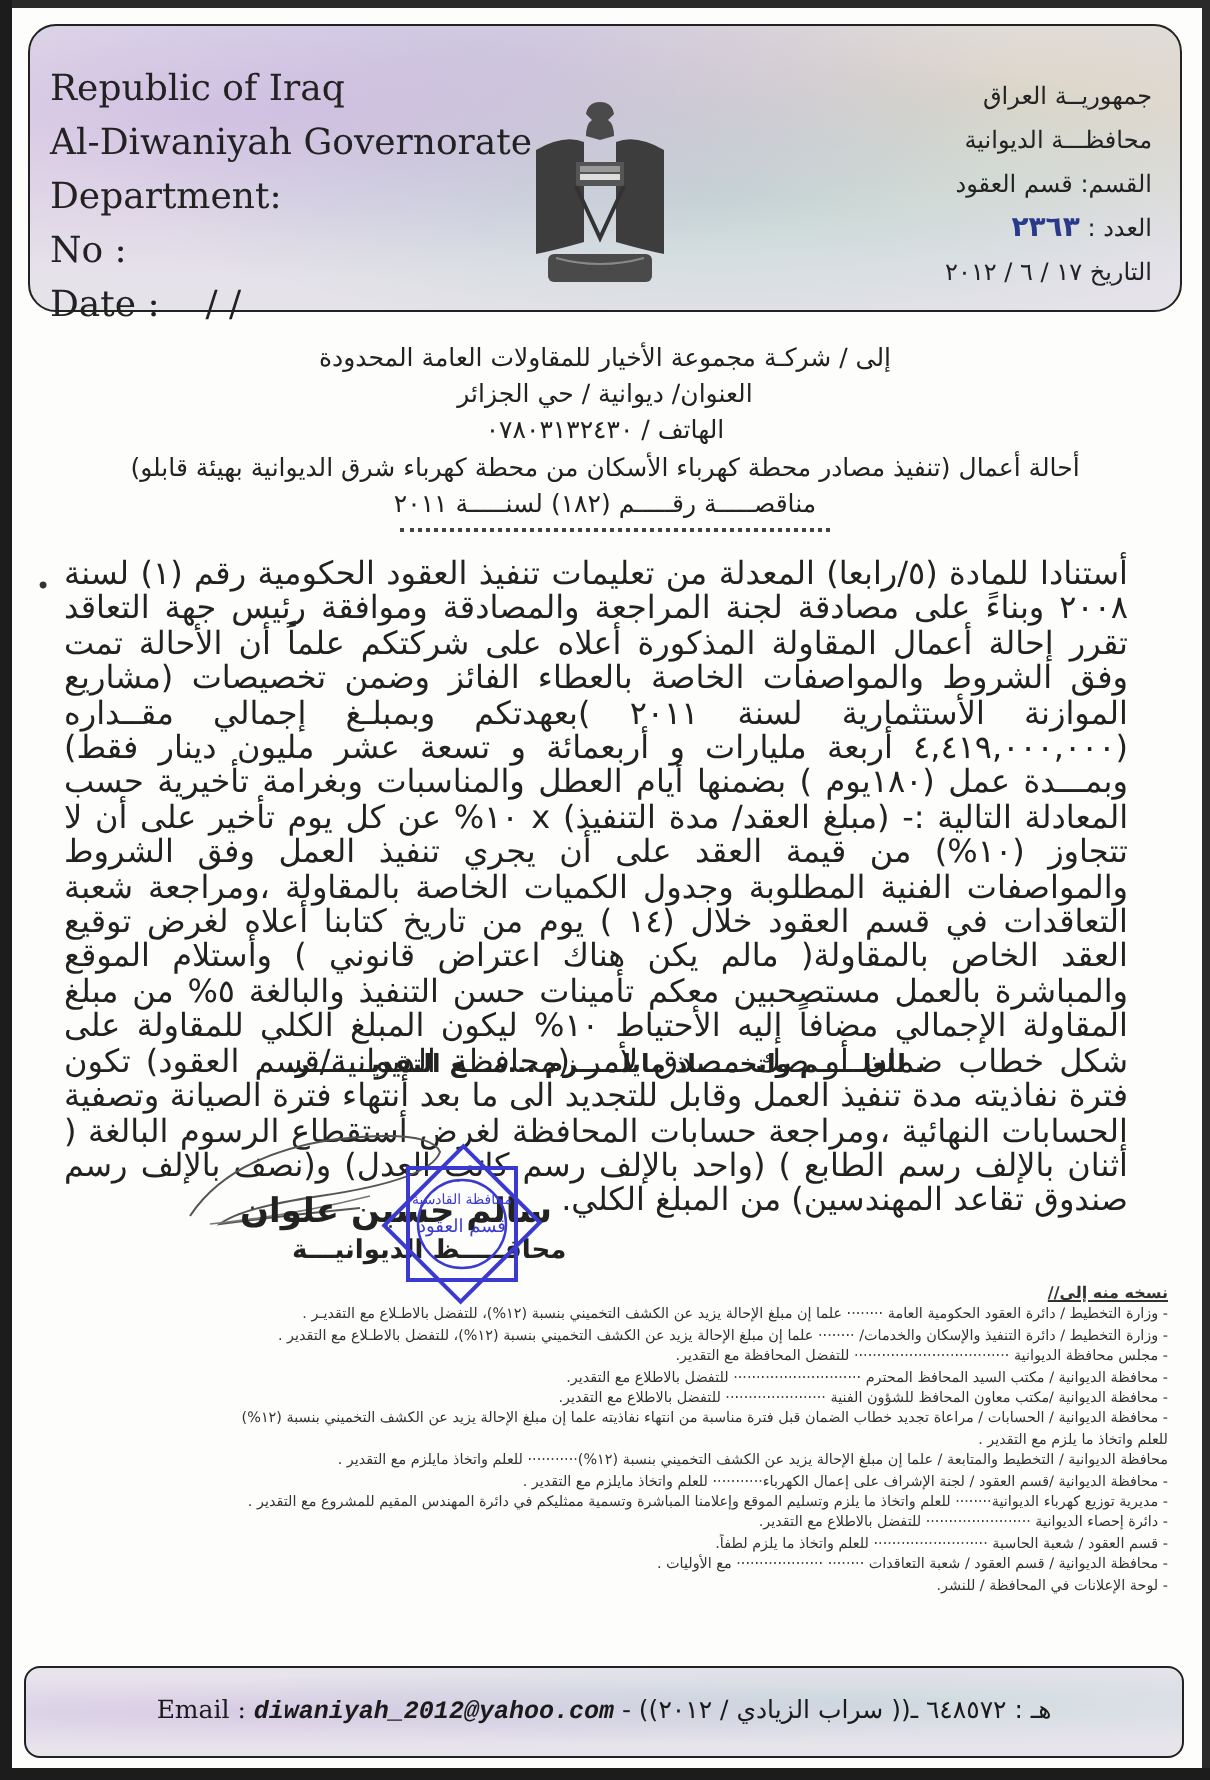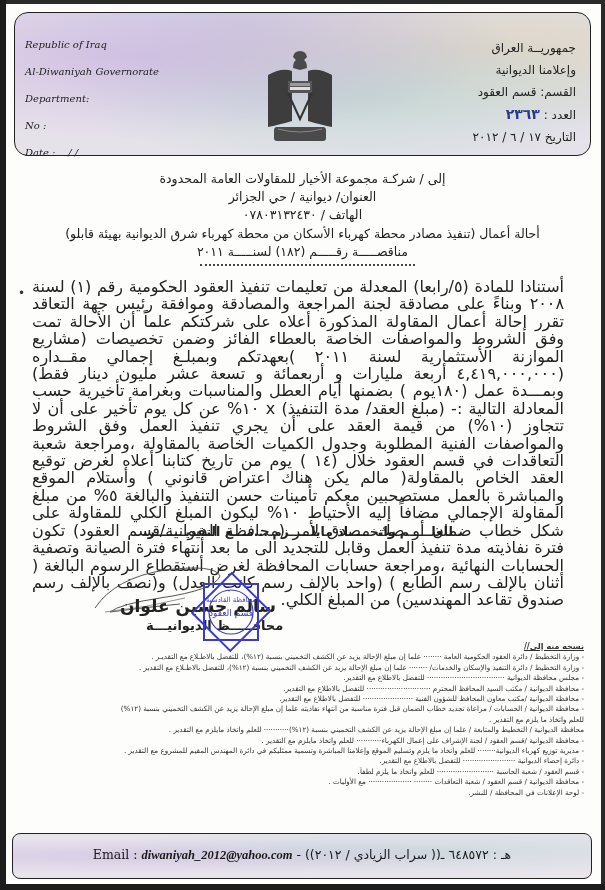--- a/index.html
+++ b/index.html
@@ -17,21 +17,21 @@
   .letterhead {
     position:absolute; left:14px; top:12px; width:575px; height:142px;
     border:1.5px solid #222; border-radius:14px;
     background:
       radial-gradient(ellipse at 20% 30%, rgba(200,170,220,.55), transparent 60%),
       radial-gradient(ellipse at 60% 60%, rgba(170,210,200,.5), transparent 60%),
       radial-gradient(ellipse at 85% 25%, rgba(210,200,160,.45), transparent 55%),
       radial-gradient(ellipse at 40% 10%, rgba(180,190,230,.45), transparent 55%),
       #e6e2ea;
   }
-  .en-block { position:absolute; left:10px; top:18px; font-family:"DejaVu Serif", serif; font-style:italic; font-size:10px; line-height:27px; color:#222; }
+  .en-block { position:absolute; left:10px; top:18px; font-family:"DejaVu Serif", serif; font-size:18px; line-height:27px; color:#222; }
   .en-block div { white-space:nowrap; }
   .ar-block { position:absolute; right:14px; top:24px; direction:rtl; text-align:right; font-size:12px; line-height:22px; color:#222; }
   .ar-block .num-hand { color:#2a3a8a; font-weight:bold; font-size:14px; }
   .emblem { position:absolute; left:245px; top:32px; width:80px; height:105px; }
 
   .addressee { position:absolute; left:0; width:605px; direction:rtl; text-align:center; font-size:12.5px; color:#222; }
   .dotline { position:absolute; left:200px; top:264px; width:215px; border-top:2px dotted #444; }
 
   .body-text {
     position:absolute; left:32px; top:278px; width:532px;
@@ -52,21 +52,21 @@
   .footer-box {
     position:absolute; left:12px; top:833px; width:578px; height:44px;
     border:1.5px solid #222; border-radius:8px;
     background:
       radial-gradient(ellipse at 20% 50%, rgba(200,180,220,.5), transparent 60%),
       radial-gradient(ellipse at 70% 40%, rgba(180,210,210,.5), transparent 60%),
       #e8e4ec;
   }
   .footer-text { position:absolute; left:0; top:13px; width:578px; text-align:center; font-size:12.5px; color:#1a1a1a; }
   .footer-text .email-label { font-family:"DejaVu Serif", serif; font-weight:normal; }
-  .footer-text .email-value { font-family:Liberation Serif, serif; font-style:italic; font-weight:bold; }
+  .footer-text .email-value { font-family:Liberation Mono, monospace; font-style:italic; font-weight:bold; }
   .footer-text .ar-part { direction:rtl; unicode-bidi:embed; }
 </style>
 </head>
 <body>
 
 <div class="frame-top"></div>
 <div class="frame-left"></div>
 <div class="frame-right"></div>
 <div class="frame-bottom"></div>
 
@@ -89,21 +89,21 @@
     <rect x="28" y="36" width="24" height="12" fill="#555"></rect>
     <rect x="30" y="38" width="20" height="3" fill="#999"></rect>
     <rect x="30" y="42" width="20" height="3" fill="#ddd"></rect>
     <path d="M28 48 l12 26 l12 -26" stroke="#333" stroke-width="2" fill="none"></path>
     <rect x="14" y="82" width="52" height="14" rx="3" fill="#4a4a4a"></rect>
     <path d="M18 84 q22 6 44 0" stroke="#888" stroke-width="1" fill="none"></path>
   </svg>
 
   <div class="ar-block">
     <div>جمهوريــة العراق</div>
-    <div>وإعلامنا الديوانية</div>
+    <div>محافظـــة الديوانية</div>
     <div>القسم: قسم العقود</div>
     <div>
       <span>العدد :</span>
       <span class="num-hand">٢٣٦٣</span>
     </div>
     <div>
       <span>التاريخ</span>
       <span>١٧ / ٦ / ٢٠١٢</span>
     </div>
   </div>
@@ -136,21 +136,21 @@
     <circle cx="41" cy="46" r="22" stroke-width="1.2"></circle>
   </g>
   <text x="41" y="36" font-size="7" fill="#3a3ad0" text-anchor="middle" font-family="DejaVu Sans, sans-serif">محافظة القادسية</text>
   <text x="41" y="50" font-size="9" fill="#3a3ad0" text-anchor="middle" font-family="DejaVu Sans, sans-serif">قسم العقود</text>
 </svg>
 
 <div class="cc">
   <div class="cc-title">نسخه منه إلى//</div>
   <div class="cc-item">- وزارة التخطيط / دائرة العقود الحكومية العامة ········ علما إن مبلغ الإحالة يزيد عن الكشف التخميني بنسبة (١٢%)، للتفضل بالاطـلاع مع التقديـر .</div>
   <div class="cc-item">- وزارة التخطيط / دائرة التنفيذ والإسكان والخدمات/ ········ علما إن مبلغ الإحالة يزيد عن الكشف التخميني بنسبة (١٢%)، للتفضل بالاطـلاع مع التقدير .</div>
-  <div class="cc-item">- مجلس محافظة الديوانية ·································· للتفضل بالاطلاع مع التقدير.</div>
+  <div class="cc-item">- مجلس محافظة الديوانية ·································· للتفضل المحافظة مع التقدير.</div>
   <div class="cc-item">- محافظة الديوانية / مكتب السيد المحافظ المحترم ···························· للتفضل بالاطلاع مع التقدير.</div>
   <div class="cc-item">- محافظة الديوانية /مكتب معاون المحافظ للشؤون الفنية ······················ للتفضل بالاطلاع مع التقدير.</div>
   <div class="cc-item">- محافظة الديوانية / الحسابات / مراعاة تجديد خطاب الضمان قبل فترة مناسبة من انتهاء نفاذيته علما إن مبلغ الإحالة يزيد عن الكشف التخميني بنسبة (١٢%)</div>
   <div class="cc-item">للعلم واتخاذ ما يلزم مع التقدير .</div>
   <div class="cc-item">محافظة الديوانية / التخطيط والمتابعة / علما إن مبلغ الإحالة يزيد عن الكشف التخميني بنسبة (١٢%)··········· للعلم واتخاذ مايلزم مع التقدير .</div>
   <div class="cc-item">- محافظة الديوانية /قسم العقود / لجنة الإشراف على إعمال الكهرباء··········· للعلم واتخاذ مايلزم مع التقدير .</div>
   <div class="cc-item">- مديرية توزيع كهرباء الديوانية········ للعلم واتخاذ ما يلزم وتسليم الموقع وإعلامنا المباشرة وتسمية ممثليكم في دائرة المهندس المقيم للمشروع مع التقدير .</div>
   <div class="cc-item">- دائرة إحصاء الديوانية ······················· للتفضل بالاطلاع مع التقدير.</div>
   <div class="cc-item">- قسم العقود / شعبة الحاسبة ························· للعلم واتخاذ ما يلزم لطفاً.</div>
   <div class="cc-item">- محافظة الديوانية / قسم العقود / شعبة التعاقدات ········ ··················· مع الأوليات .</div>

